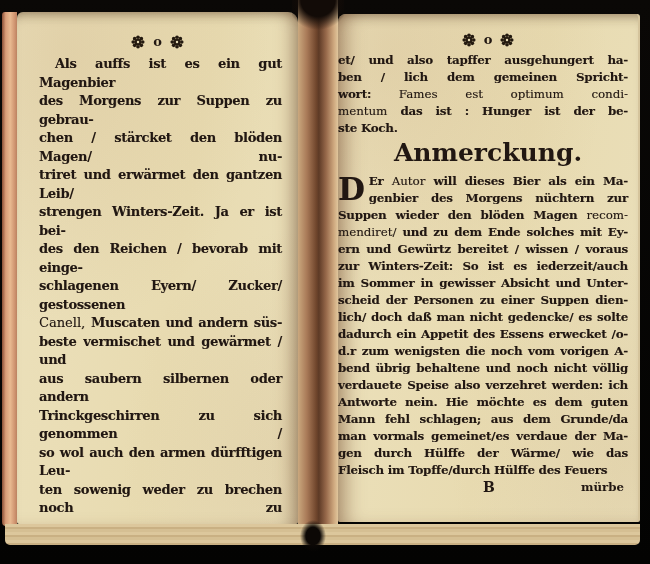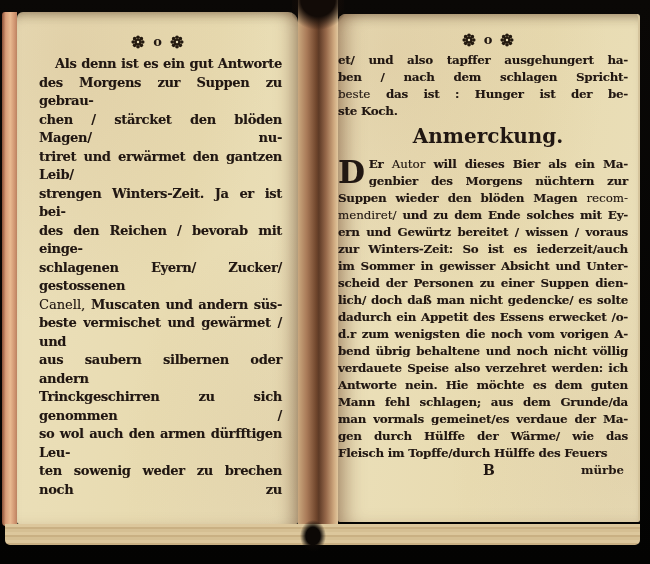--- a/index.html
+++ b/index.html
@@ -66,21 +66,21 @@
   }
   .page-right .textcol{
     padding:4px 10px 0 0;
     font-size:11.8px;line-height:17px;letter-spacing:-0.2px;
   }
   .tline{text-align:justify;text-align-last:justify;}
   .tline.last{text-align-last:auto;}
   .col-main .tline:first-child{text-indent:16px;}
   .lat{font-family:"DejaVu Serif",serif;font-weight:400;letter-spacing:0;}
   .heading{
-    text-align:center;font-weight:700;font-size:20px;line-height:26px;
+    text-align:center;font-weight:700;font-size:25px;line-height:26px;
     margin:3px 0 3px 0;letter-spacing:0;
   }
   .dropcap{
     float:left;font-weight:700;font-size:31px;line-height:28px;
     padding:2px 4px 0 0;
   }
   .sig-row{
     position:relative;margin-top:0;padding:0 10px 0 12px;
     font-weight:700;font-size:11.8px;line-height:17px;
   }
@@ -122,21 +122,21 @@
           <circle cx="10" cy="16.8" r="2.6"></circle>
             <circle cx="5.2" cy="14.8" r="2.6"></circle>
           <circle cx="3.2" cy="10" r="2.6"></circle>
             <circle cx="5.2" cy="5.2" r="2.6"></circle>
           <circle cx="10" cy="10" r="4.8"></circle>
         </g>
         <circle cx="10" cy="10" r="1.7" fill="#e9ddb6"></circle>
       </svg>
     </div>
     <div class="textcol col-main">
-        <div class="tline"><span>Als denn ist es ein gut Antworte</span></div>
+        <div class="tline"><span>Als auffs ist es ein gut Magenbier</span></div>
         <div class="tline"><span>des Morgens zur Suppen zu gebrau-</span></div>
         <div class="tline"><span>chen / stärcket den blöden Magen/ nu-</span></div>
         <div class="tline"><span>triret und erwärmet den gantzen Leib/</span></div>
         <div class="tline"><span>strengen Winters-Zeit. Ja er ist bei-</span></div>
         <div class="tline"><span>des den Reichen / bevorab mit einge-</span></div>
         <div class="tline"><span>schlagenen Eyern/ Zucker/ gestossenen</span></div>
         <div class="tline"><span class="lat">Canell,</span><span> Muscaten und andern süs-</span></div>
         <div class="tline"><span>beste vermischet und gewärmet / und</span></div>
         <div class="tline"><span>aus saubern silbernen oder andern</span></div>
         <div class="tline"><span>Trinckgeschirren zu sich genommen /</span></div>
@@ -173,22 +173,23 @@
             <circle cx="5.2" cy="14.8" r="2.6"></circle>
           <circle cx="3.2" cy="10" r="2.6"></circle>
             <circle cx="5.2" cy="5.2" r="2.6"></circle>
           <circle cx="10" cy="10" r="4.8"></circle>
         </g>
         <circle cx="10" cy="10" r="1.7" fill="#e9ddb6"></circle>
       </svg>
     </div>
     <div class="textcol">
         <div class="tline"><span>et/ und also tapffer ausgehungert ha-</span></div>
-        <div class="tline"><span>ben / nach dem schlagen Spricht-</span></div>
-        <div class="tline"><span class="lat">beste</span><span> das ist : Hunger ist der be-</span></div>
+        <div class="tline"><span>ben / lich dem gemeinen Spricht-</span></div>
+        <div class="tline"><span>wort: </span><span class="lat">Fames est optimum condi-</span></div>
+        <div class="tline"><span class="lat">mentum</span><span> das ist : Hunger ist der be-</span></div>
         <div class="tline last"><span>ste Koch.</span></div>
       </div>
     <div class="heading">Anmerckung.</div>
     <div class="textcol">
       <span class="dropcap">D</span>
       <span style="display:contents"><div class="tline"><span>Er </span><span class="lat">Autor</span><span> will dieses Bier als ein Ma-</span></div><div class="tline"><span>genbier des Morgens nüchtern zur</span></div><div class="tline"><span>Suppen wieder den blöden Magen </span><span class="lat">recom-</span></div><div class="tline"><span class="lat">mendiret/</span><span> und zu dem Ende solches mit Ey-</span></div><div class="tline"><span>ern und Gewürtz bereitet / wissen / voraus</span></div><div class="tline"><span>zur Winters-Zeit: So ist es iederzeit/auch</span></div><div class="tline"><span>im Sommer in gewisser Absicht und Unter-</span></div><div class="tline"><span>scheid der Personen zu einer Suppen dien-</span></div><div class="tline"><span>lich/ doch daß man nicht gedencke/ es solte</span></div><div class="tline"><span>dadurch ein Appetit des Essens erwecket /o-</span></div><div class="tline"><span>d.r zum wenigsten die noch vom vorigen A-</span></div><div class="tline"><span>bend übrig behaltene und noch nicht völlig</span></div><div class="tline"><span>verdauete Speise also verzehret werden: ich</span></div><div class="tline"><span>Antworte nein.  Hie möchte es dem guten</span></div><div class="tline"><span>Mann fehl schlagen;  aus dem Grunde/da</span></div><div class="tline"><span>man vormals gemeinet/es verdaue der Ma-</span></div><div class="tline"><span>gen durch Hülffe der Wärme/ wie das</span></div><div class="tline last"><span>Fleisch im Topffe/durch Hülffe des Feuers</span></div></span>
     </div>
     <div class="sig-row">
       <span class="sig-b">B</span>
       <span class="sig-catch">mürbe</span>

